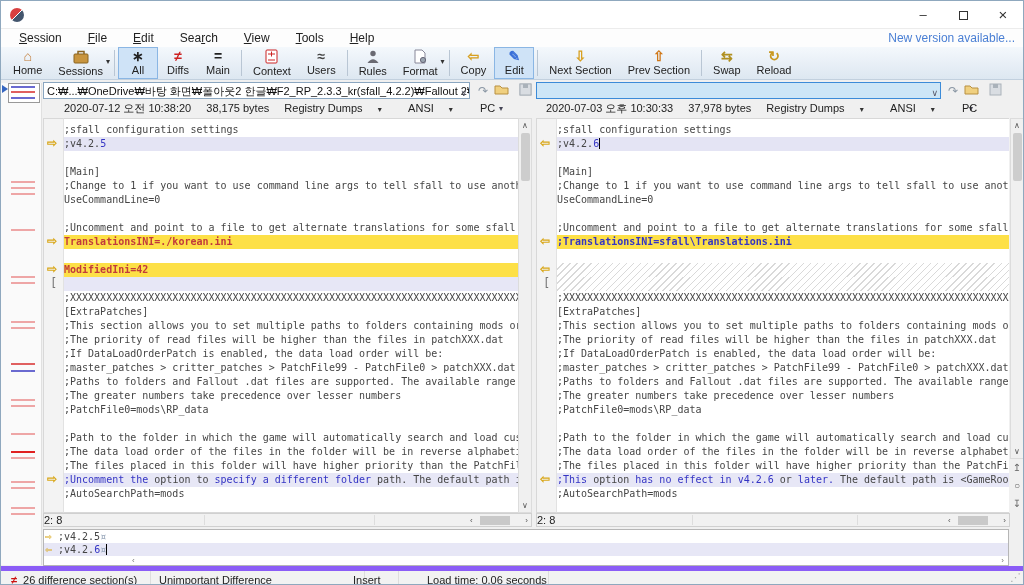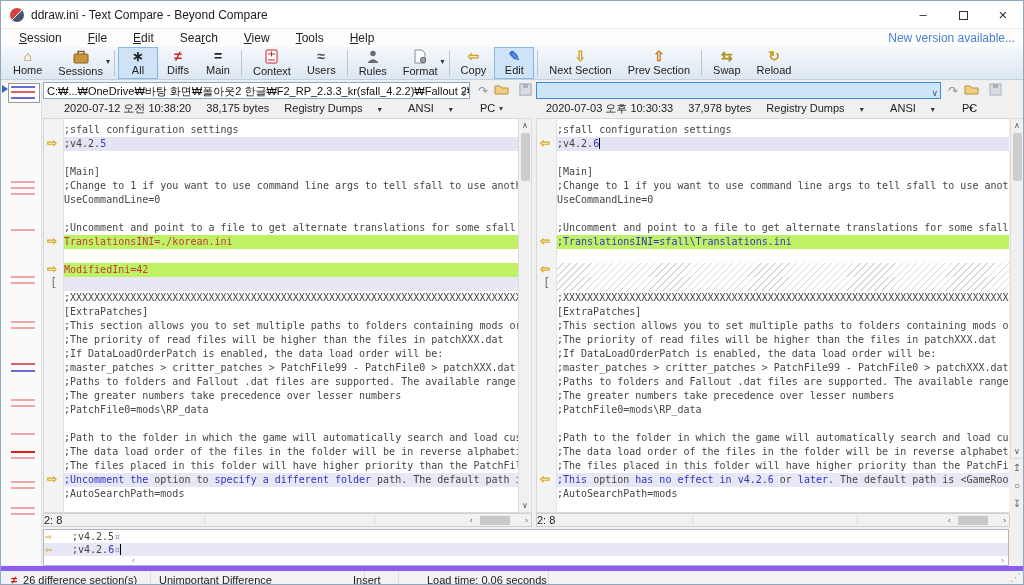--- a/index.html
+++ b/index.html
@@ -63,21 +63,21 @@
   .garrow { position:absolute; left:3px; font-size:12px; font-weight:bold; color:#d9a81c; line-height:14px; }
   .gbracket { position:absolute; left:6px; font-size:12px; color:#777; line-height:14px; font-family:"DejaVu Sans Mono",monospace; }
   .code { position:absolute; top:117px; height:395px; background:#fff; overflow:hidden; padding-top:4px;
           font-family:"DejaVu Sans Mono",monospace; font-size:10px; line-height:14px; border-top:1px solid #d8d8d8; border-bottom:1px solid #d8d8d8; }
   .code-left { left:63px; width:454px; }
   .code-right { left:556px; width:452px; }
   .line { height:14px; white-space:pre; overflow:hidden; }
   .line .n { color:#454545; }
   .line .r { color:#c23b3b; }
   .line .b { color:#3434c4; }
-  .bg-pink { background:#bef264; }
+  .bg-pink { background:#fde047;font-weight:bold; }
   .bg-lav { background:#e7e7f6; }
   .bg-cur { background:#e4e4f4; }
   .bg-hatch { background:repeating-linear-gradient(135deg,#ffffff 0 4px,#d9d9d9 4px 5px); }
   .caret-bar { display:inline-block; width:1px; height:11px; background:#000; vertical-align:-2px; }
 
   
   .vscroll { position:absolute; width:14px; background:#f0f0f0; border:1px solid #dcdcdc; }
   .vs-left { left:517px; top:117px; height:395px; }
   .vs-right { left:1009px; top:117px; height:341px; }
   .vs-arrow { position:absolute; left:0; width:12px; text-align:center; font-size:8px; color:#555; }
@@ -91,40 +91,39 @@
   .hbar .pos { position:absolute; left:0; top:0px; }
   .hbar .cell-sep { position:absolute; top:1px; bottom:1px; width:1px; background:#dddddd; }
   .hscroll { position:absolute; right:1px; top:1px; width:62px; height:11px; }
   .hs-arrow { position:absolute; top:0; font-size:8px; color:#555; line-height:11px; }
   .hs-thumb { position:absolute; top:1px; width:30px; height:9px; background:#c9c9c9; }
 
   
   .minipane { position:absolute; left:42px; top:528px; width:966px; height:37px; background:#fff; border:1px solid #b6b6b6; }
   .mini-row { position:relative; height:13px; font-family:"DejaVu Sans Mono",monospace; font-size:10px; line-height:13px; white-space:pre; }
   .mini-row .arrow { position:absolute; left:1px; top:0; font-size:11px; font-weight:bold; color:#d9a81c; }
-  .mini-row .txt { position:absolute; left:28px; top:0; }
+  .mini-row .txt { position:absolute; left:14px; top:0; }
   .mini-row .eol { color:#8a9ab0; }
   .mini-scroll { position:absolute; left:0; right:0; bottom:0; height:9px; font-size:8px; color:#777; }
   .mini-scroll .ml { position:absolute; left:88px; top:0; }
   .mini-scroll .mr { position:absolute; right:4px; top:0; }
 
   
   .statusbar { position:absolute; left:0; top:565px; width:100%; height:20px; background:#f2f2f2; border-top:5px solid #8b5cf6; font-size:11px; color:#222; }
   .sb-cell { position:absolute; top:0; height:100%; line-height:19px; border-right:1px solid #dddddd; padding-left:8px; white-space:nowrap; overflow:hidden; }
   .sb-icon { color:#cc1111; font-weight:bold; margin-right:6px; }
   .grip { position:absolute; right:2px; bottom:2px; color:#aaa; font-size:11px; }
 </style>
 </head>
 <body>
 
 <div class="bc-window">
 
   <div class="titlebar">
     <span class="app-logo"></span>
-    <span class="title-text">ddraw.ini - Text Compare - Beyond Compare</span>
     <span class="win-btn win-min">–</span>
     <span class="win-btn win-max"><span class="max-box"></span></span>
     <span class="win-btn win-close">×</span>
   </div>
 
   <div class="menubar">
     <span><span class="menu-item"><u>S</u>ession</span><span class="menu-item"><u>F</u>ile</span><span class="menu-item"><u>E</u>dit</span><span class="menu-item">Sea<u>r</u>ch</span><span class="menu-item"><u>V</u>iew</span><span class="menu-item"><u>T</u>ools</span><span class="menu-item"><u>H</u>elp</span></span>
     <span class="update-link">New version available...</span>
   </div>
 

